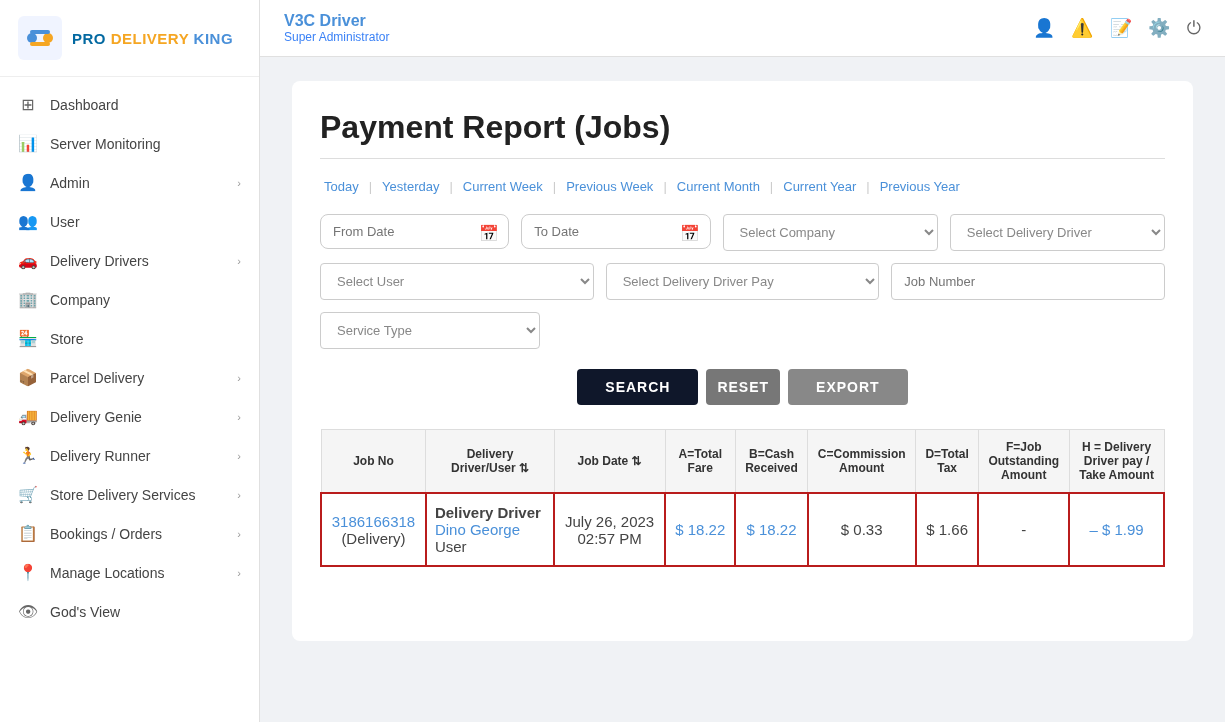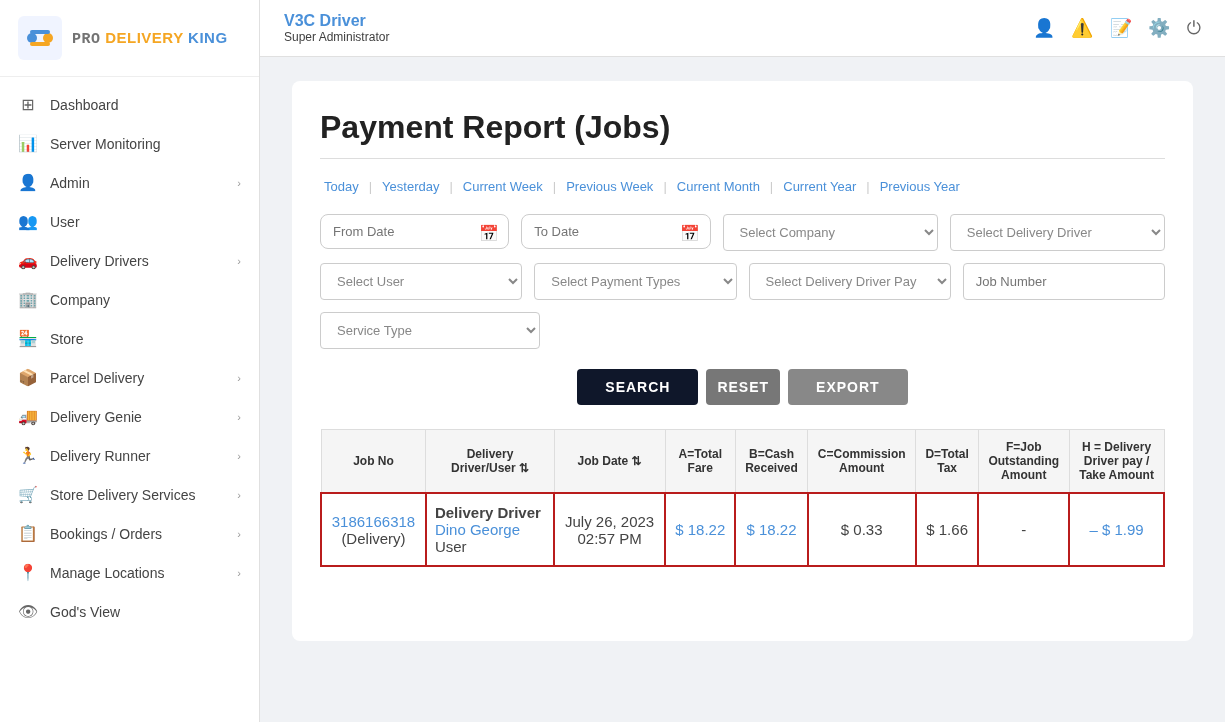--- a/index.html
+++ b/index.html
@@ -21,21 +21,21 @@
       align-items: center;
       padding: 16px 18px;
       border-bottom: 1px solid #eee;
       gap: 10px;
     }
     .logo-text {
       font-size: 15px;
       font-weight: 700;
       letter-spacing: 0.5px;
     }
-    .logo-text span.pro { color: #737373; font-family: Liberation Mono, monospace; }
+    .logo-text span.pro { color: #0369a1; }
 
     .sidebar-nav { flex: 1; padding: 8px 0; }
     .nav-item {
       display: flex;
       align-items: center;
       padding: 10px 18px;
       cursor: pointer;
       color: #444;
       font-size: 14px;
       gap: 12px;
@@ -55,21 +55,21 @@
     }
     .topbar {
       background: #fff;
       border-bottom: 1px solid #e0e0e0;
       padding: 12px 24px;
       display: flex;
       align-items: center;
       justify-content: space-between;
     }
     .topbar-left .title { font-size: 16px; font-weight: 600; color: #4a90d9; }
-    .topbar-left .subtitle { font-size: 12px; color: #404040; }
+    .topbar-left .subtitle { font-size: 12px; color: #3b82f6; }
     .topbar-icons { display: flex; gap: 16px; align-items: center; }
     .topbar-icons span { font-size: 18px; color: #666; cursor: pointer; }
 
     .content {
       flex: 1;
       overflow-y: auto;
       padding: 24px 32px;
       background: #f0f2f5;
     }
 
@@ -376,23 +376,20 @@
           <option>Select Company</option>
         </select>
         <select class="filter-select">
           <option>Select Delivery Driver</option>
         </select>
       </div>
 
       <div class="filter-row">
         <select class="filter-select">
           <option>Select User</option>
-        </select>
-        <select class="filter-select">
-          <option>Select Payment Types</option>
         </select>
         <select class="filter-select">
           <option>Select Delivery Driver Pay</option>
         </select>
         <input type="text" class="filter-input" placeholder="Job Number" style="">
       </div>
 
       <div class="filter-row" style="max-width:220px;">
         <select class="filter-select">
           <option>Service Type</option>

